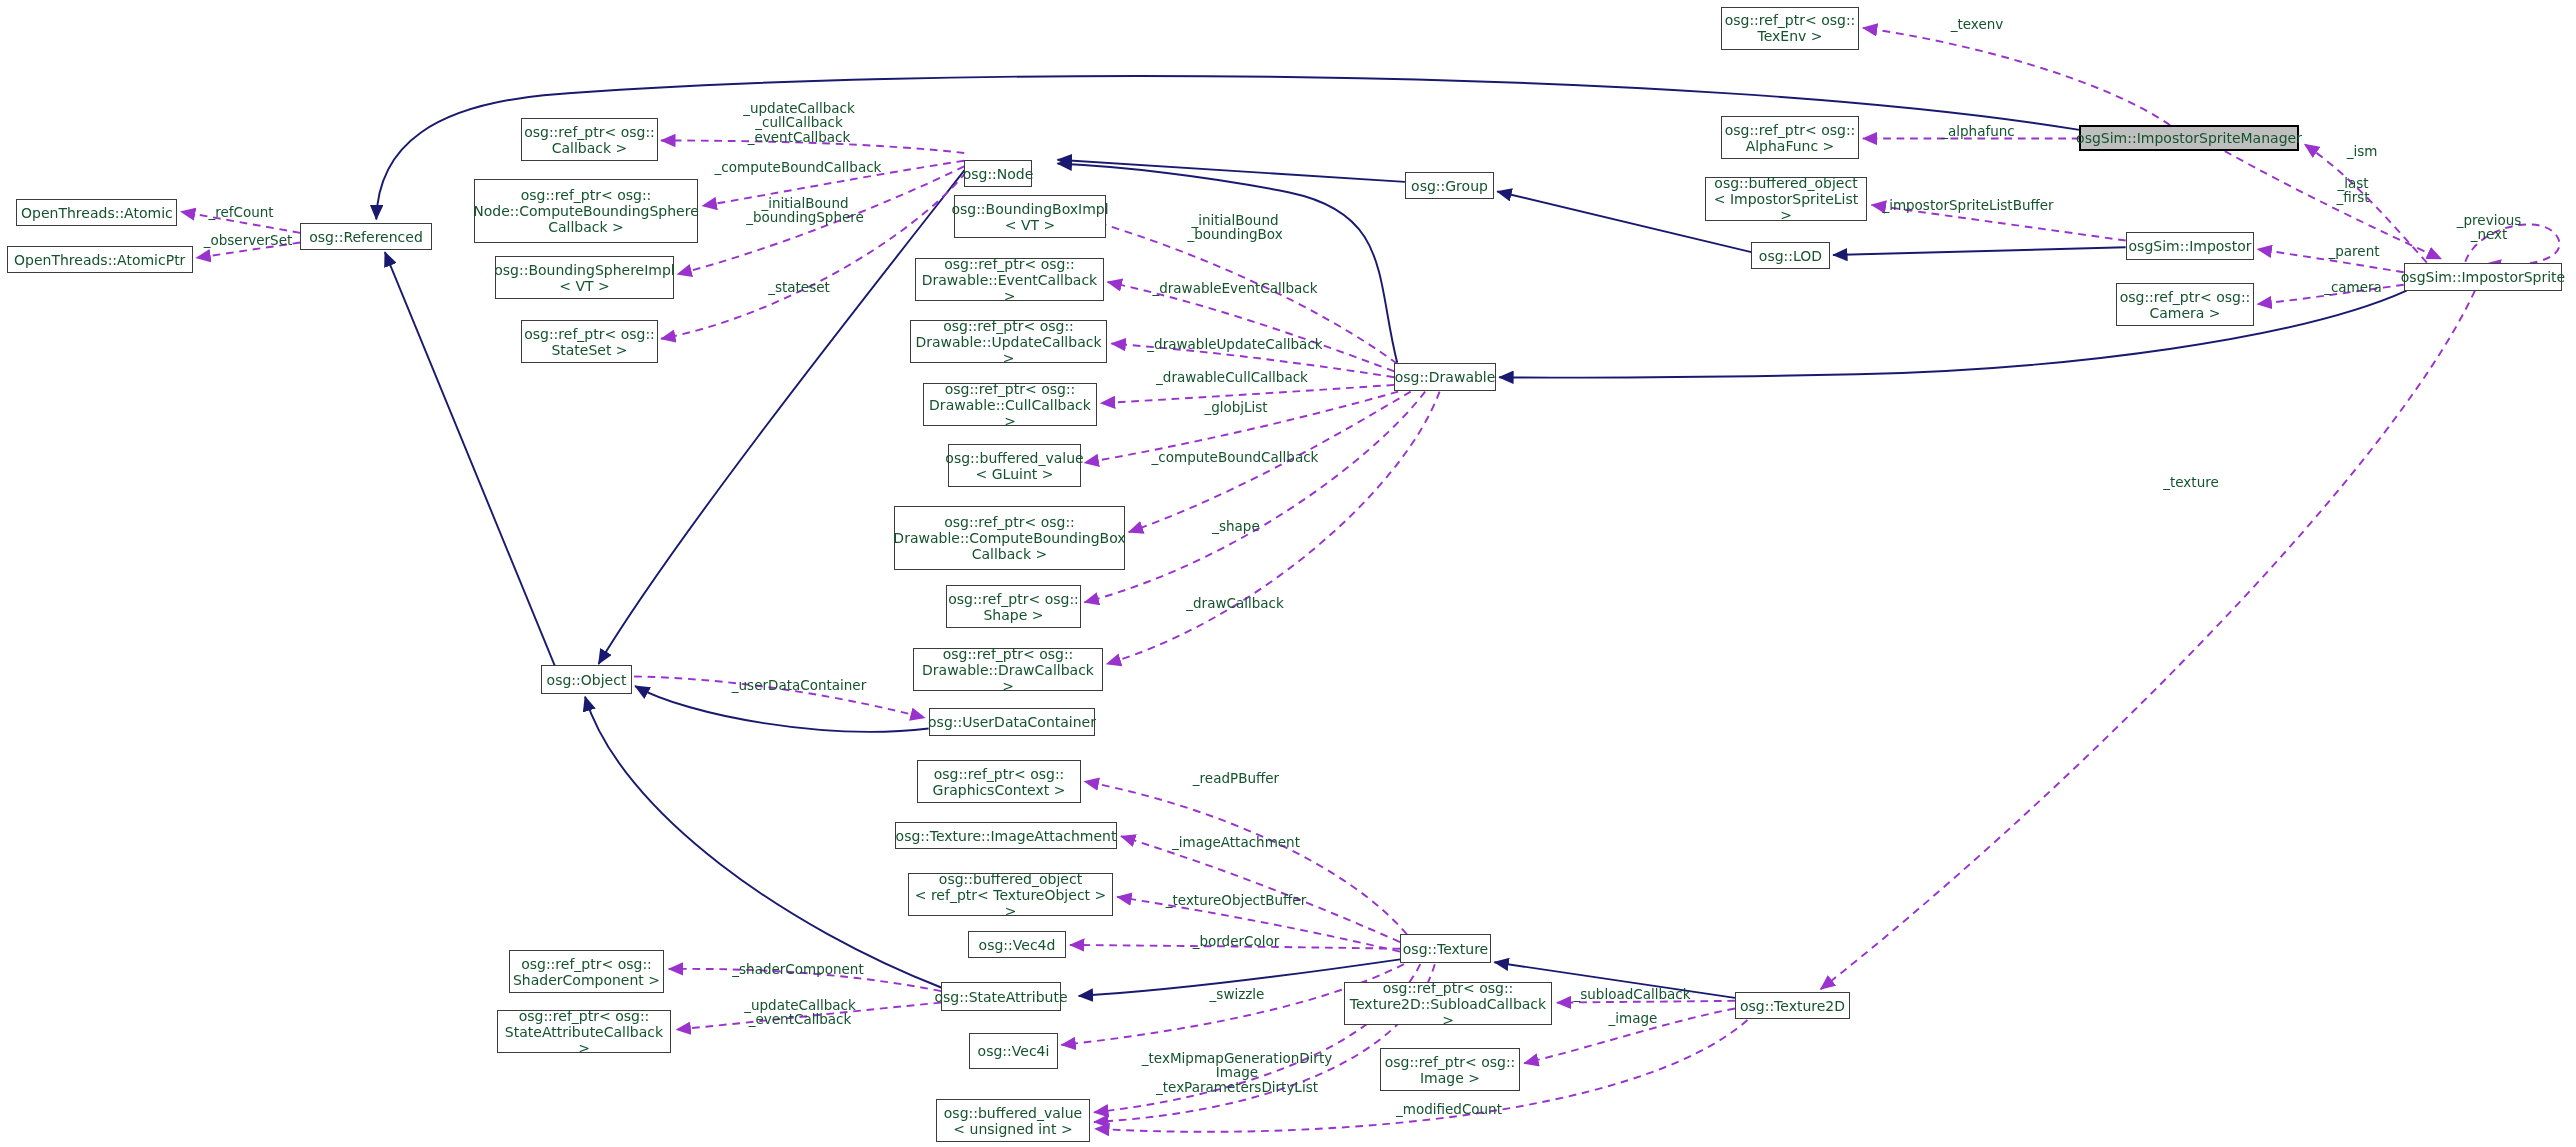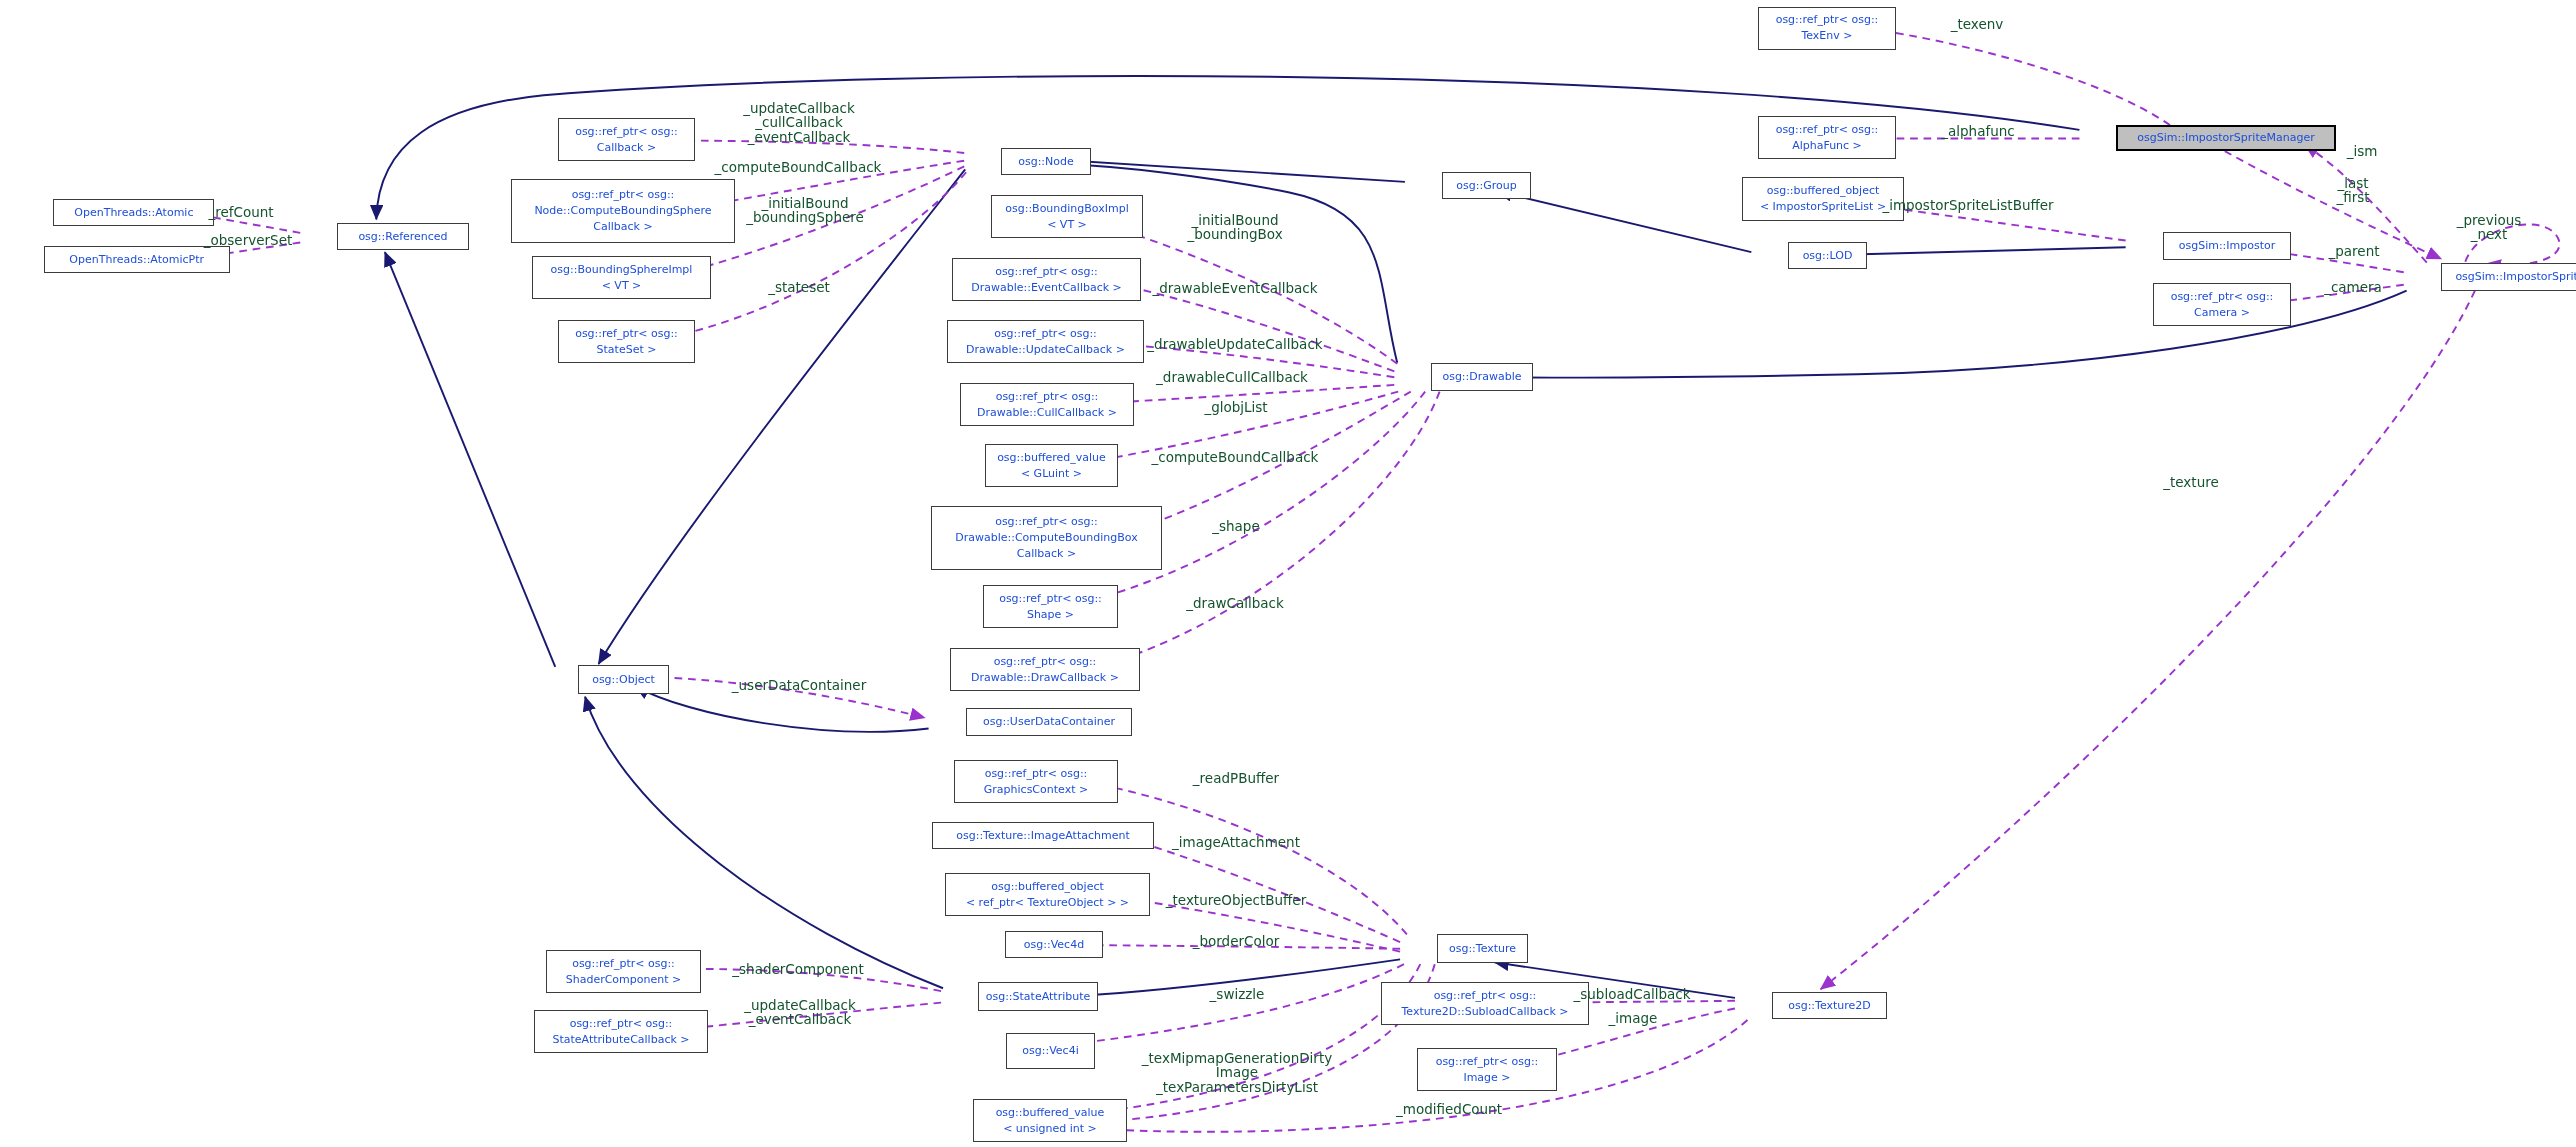--- a/index.html
+++ b/index.html
@@ -7,22 +7,22 @@
     position:relative; width:2576px; height:1147px; background:#ffffff;
     font-family:"DejaVu Sans","Liberation Sans",sans-serif;
     overflow:hidden;
   }
   #edges { position:absolute; left:0; top:0; pointer-events:none; }
   .node {
     position:absolute; box-sizing:border-box;
     display:flex; align-items:center; justify-content:center;
     text-align:center; white-space:pre-line;
     background:#ffffff; border:1.9px solid #3c3c3c;
-    font-size:11px; line-height:16px; color:#1d4ed8;
-    cursor:pointer; z-index:2;margin-left:37px;
+    font-size:14px; line-height:16px; color:#14532d;
+    cursor:pointer; z-index:2;
   }
   .node.main { background:#bfbfbf; border:2.9px solid #000000; }
   .elabel {
     position:absolute; transform:translate(-50%,-50%);
     white-space:pre-line; text-align:center;
     font-size:13.5px; line-height:14.4px; color:#14532d; z-index:3;
   }
 </style>
 </head>
 <body>
@@ -99,21 +99,21 @@
   <div class="node" style="left:300px;top:223px;width:132px;height:27px">osg::Referenced</div>
   <div class="node" style="left:521px;top:118px;width:137px;height:43px">osg::ref_ptr&lt; osg::
 Callback &gt;</div>
   <div class="node" style="left:474px;top:179px;width:224px;height:64px">osg::ref_ptr&lt; osg::
 Node::ComputeBoundingSphere
 Callback &gt;</div>
   <div class="node" style="left:495px;top:256px;width:179px;height:43px">osg::BoundingSphereImpl
 &lt; VT &gt;</div>
   <div class="node" style="left:521px;top:320px;width:137px;height:43px">osg::ref_ptr&lt; osg::
 StateSet &gt;</div>
-  <div class="node" style="left:964px;top:148px;width:90px;height:27px">osg::Node</div>
+  <div class="node" style="left:964px;top:160px;width:68px;height:27px">osg::Node</div>
   <div class="node" style="left:954px;top:195px;width:152px;height:43px">osg::BoundingBoxImpl
 &lt; VT &gt;</div>
   <div class="node" style="left:915px;top:258px;width:189px;height:43px">osg::ref_ptr&lt; osg::
 Drawable::EventCallback &gt;</div>
   <div class="node" style="left:910px;top:320px;width:197px;height:43px">osg::ref_ptr&lt; osg::
 Drawable::UpdateCallback &gt;</div>
   <div class="node" style="left:923px;top:383px;width:174px;height:43px">osg::ref_ptr&lt; osg::
 Drawable::CullCallback &gt;</div>
   <div class="node" style="left:948px;top:444px;width:133px;height:43px">osg::buffered_value
 &lt; GLuint &gt;</div>

